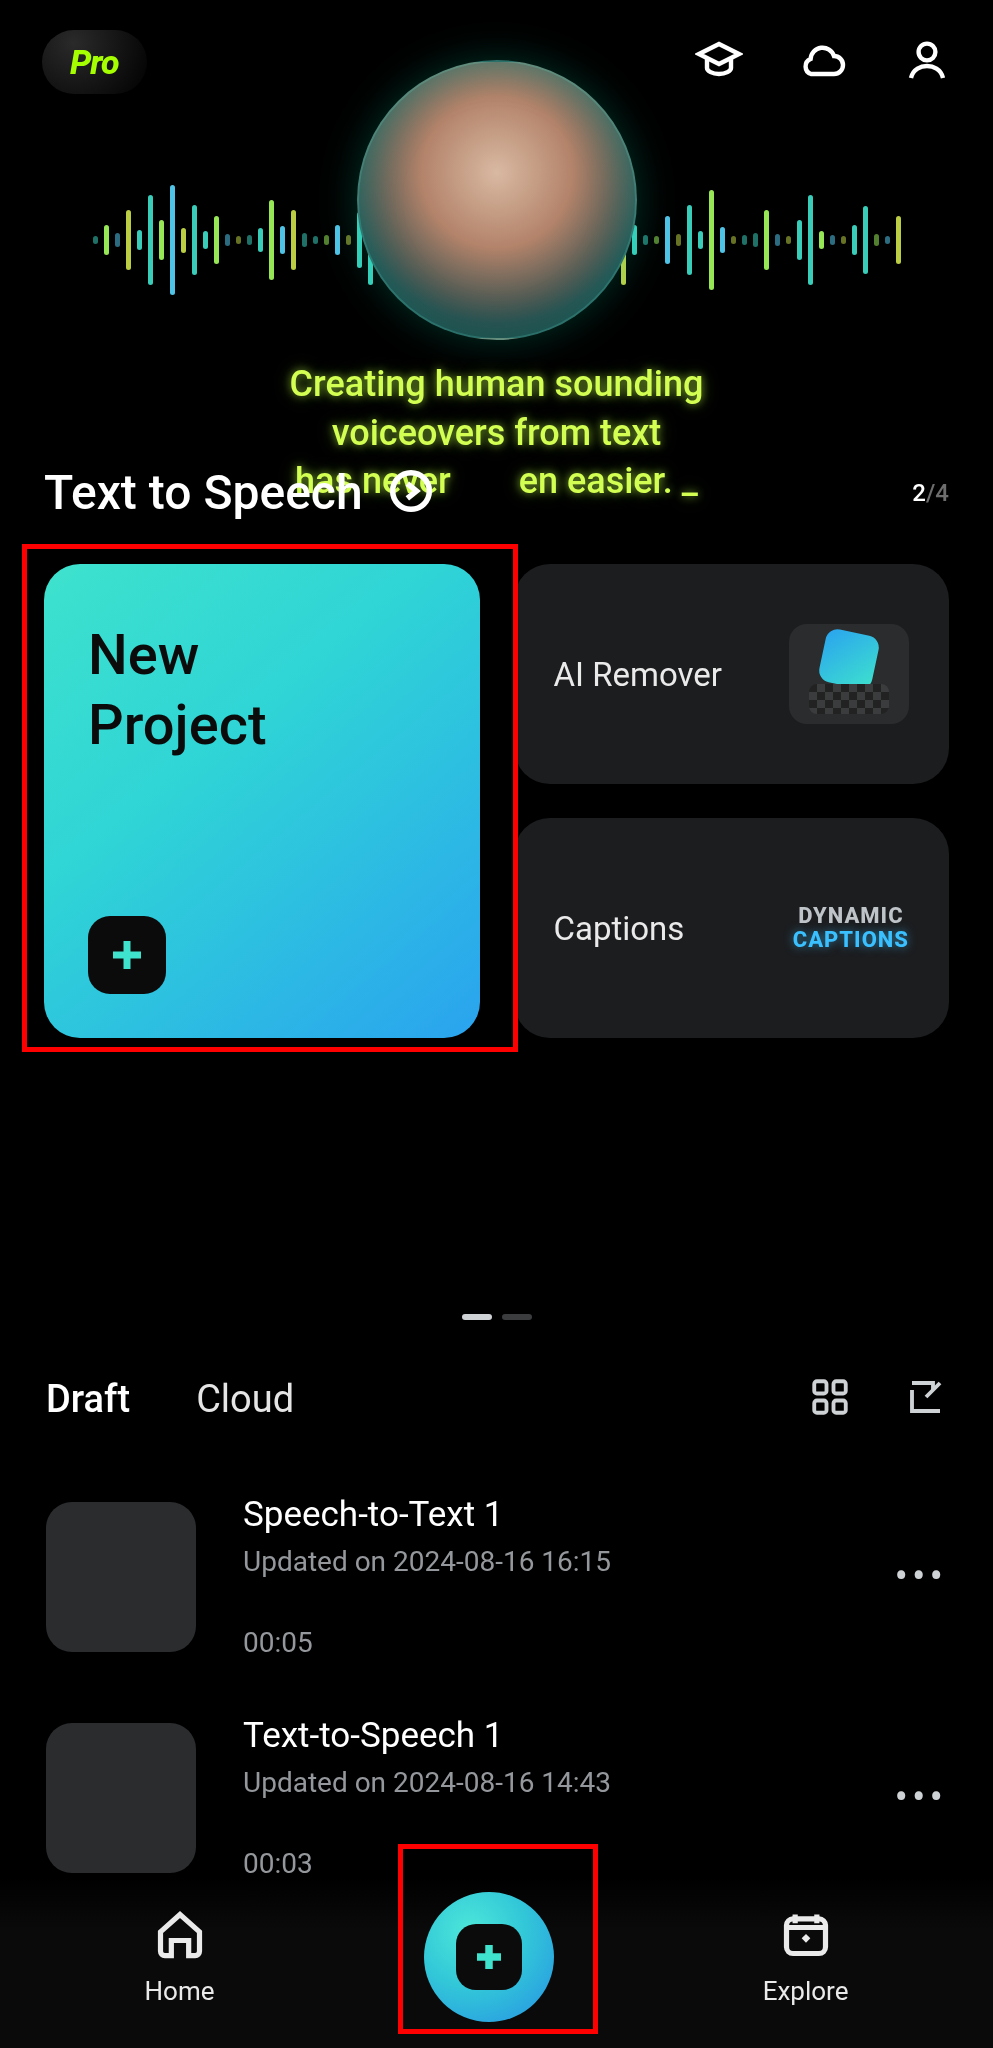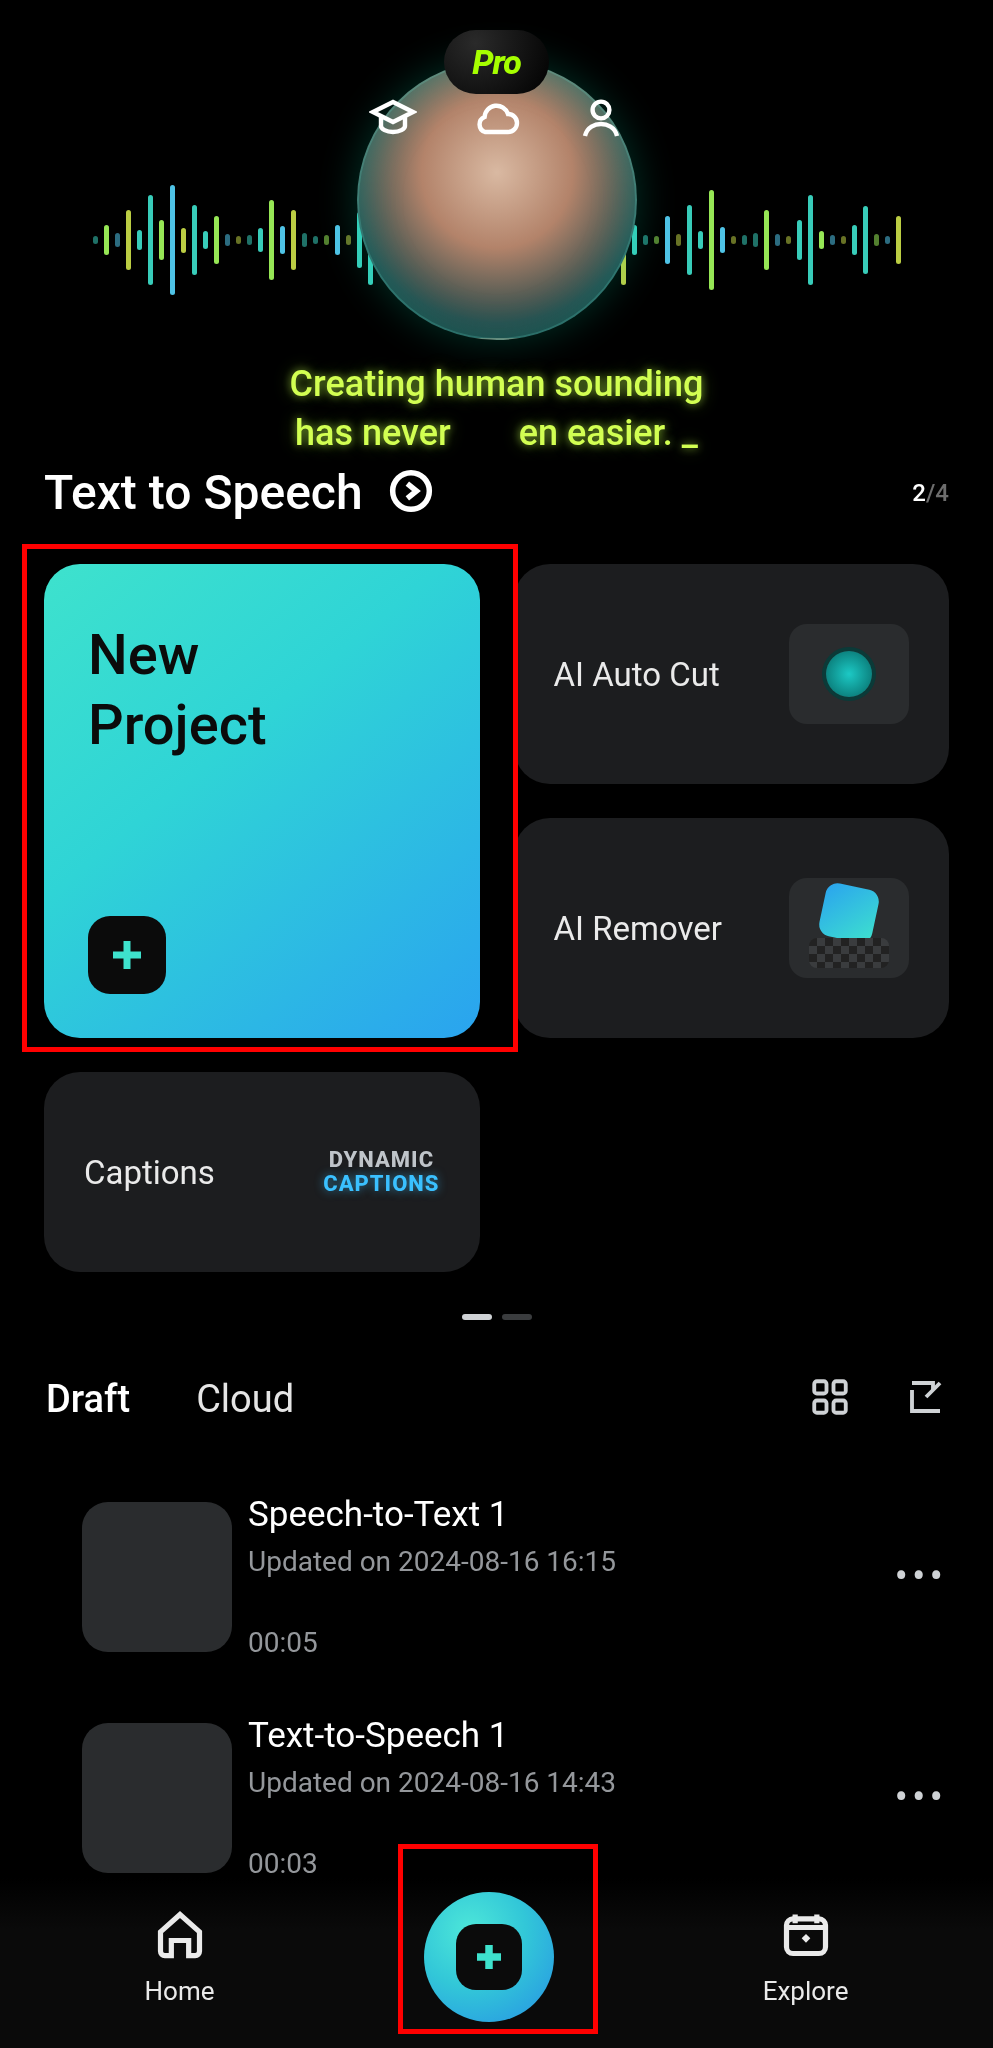--- a/index.html
+++ b/index.html
@@ -1,20 +1,20 @@
 <!DOCTYPE html>
 <html><head>
 <meta charset="utf-8">
 <style>
   * { box-sizing: border-box; margin: 0; padding: 0; }
   html, body { width: 993px; height: 2048px; background: #000; color: #fff; font-family: -apple-system, "Segoe UI", Roboto, Helvetica, Arial, sans-serif; overflow: hidden; }
   .app { width: 100%; height: 100%; display: flex; flex-direction: column; position: relative; }
 
   
-  .topbar { position: absolute; top: 30px; left: 0; right: 0; display: flex; align-items: center; justify-content: space-between; padding: 0 42px; z-index: 5; flex-direction: column; }
+  .topbar { position: absolute; top: 30px; left: 0; right: 0; display: flex; align-items: center; justify-content: space-between; padding: 0 42px; z-index: 5; }
   .pro-badge { background: radial-gradient(circle at 30% 20%, #2a2a2a, #000); border-radius: 40px; padding: 12px 28px; font-weight: 800; font-style: italic; color: #a6ff00; font-size: 34px; letter-spacing: -1px; }
   .top-icons { display: flex; gap: 56px; align-items: center; }
   .top-icons svg { width: 48px; height: 48px; stroke: #fff; stroke-width: 2.2; fill: none; }
 
   
   .hero { position: relative; height: 540px; overflow: hidden; }
   .waveform { position: absolute; top: 180px; left: 0; right: 0; height: 120px; display: flex; align-items: center; justify-content: center; gap: 6px; }
   .waveform .bar { width: 5px; border-radius: 3px; }
   .avatar { position: absolute; left: 50%; top: 60px; transform: translateX(-50%); width: 280px; height: 280px; border-radius: 50%; background: radial-gradient(circle at 50% 40%, #d9b9a2 0%, #b3836a 35%, #2a4a4a 70%, #0a1515 100%); box-shadow: 0 0 40px rgba(0,255,200,0.2), inset 0 0 40px rgba(0,200,180,0.3); border: 2px solid rgba(62,226,205,0.3); }
   .hero-tag { position: absolute; top: 360px; left: 0; right: 0; text-align: center; font-size: 36px; line-height: 1.35; color: #d2ff52; text-shadow: 0 0 8px rgba(200,255,80,0.6), 0 0 18px rgba(120,200,40,0.4); font-weight: 500; padding: 0 120px; }
@@ -61,21 +61,21 @@
   
   .tabs-row { display:flex; align-items:center; justify-content:space-between; padding:0 46px; margin-top:56px; }
   .tabs { display:flex; gap:66px; font-size:38px; }
   .tabs .tab { color:#e5e5e5; cursor:pointer; }
   .tabs .tab.active { color:#fff; font-weight:500; }
   .tab-icons { display:flex; gap:54px; }
   .tab-icons svg{ width:42px; height:42px; stroke:#cfd2d5; stroke-width:2.2; fill:none; }
 
   
   .drafts { padding:0 46px; margin-top:44px; }
-  .draft { display:flex; align-items:center; gap:16px; padding:28px 0;margin-left:36px; }
+  .draft { display:flex; align-items:center; gap:47px; padding:28px 0; }
   .draft .thumb { width:150px; height:150px; border-radius:26px; background:#2a2c2e; flex-shrink:0; }
   .thumb-garden { background: linear-gradient(180deg,#1a2a15 0%, #0a1208 45%, #3b3226 46%, #6b5c44 100%); }
   .thumb-lion { background: radial-gradient(circle at 50% 45%, #caa463 0%, #a57b3e 40%, #5c3e1c 80%, #2e1f0e 100%); }
   .draft .meta { flex:1; }
   .draft .title { font-size:35px; color:#fff; margin-bottom:10px; }
   .draft .sub { font-size:28px; color:#94979b; }
   .draft .dur { font-size:28px; color:#94979b; margin-top:48px; }
   .draft .more { font-size:40px; color:#cfd2d5; letter-spacing:4px; cursor:pointer; }
 
   
@@ -189,20 +189,21 @@
         <div class="bar" style="height: 8px; background: rgb(207, 227, 74); opacity: 0.5;"></div>
         <div class="bar" style="height: 30px; background: rgb(62, 226, 205); opacity: 0.9;"></div>
         <div class="bar" style="height: 68px; background: rgb(62, 226, 205); opacity: 0.9;"></div>
         <div class="bar" style="height: 12px; background: rgb(166, 255, 94); opacity: 0.5;"></div>
         <div class="bar" style="height: 8px; background: rgb(88, 216, 255); opacity: 0.5;"></div>
         <div class="bar" style="height: 48px; background: rgb(207, 227, 74); opacity: 0.9;"></div>
   </div>
   <div class="avatar"></div>
   <div class="hero-tag">
     <div>Creating human sounding</div>
+    <div>voiceovers from text</div>
     <div style="display:flex;justify-content:center;gap:4px;">
       <span>has never</span>
       <span style="width:60px;display:inline-block"></span>
       <span>en easier. _</span>
     </div>
   </div>
 </div>
 
 <div class="heading-row">
   <div class="heading-left">
@@ -227,24 +228,20 @@
       <div>New</div>
       <div>Project</div>
     </div>
     <div class="plus">
       <svg viewBox="0 0 24 24">
             <path d="M12 4v16M4 12h16"></path>
           </svg>
     </div>
   </div>
 
-  <div class="tile">
-    <span class="label">AI Auto Cut</span>
-    <div class="thumb thumb-autocut"></div>
-  </div>
 
 
   <div class="tile">
     <span class="label">AI Remover</span>
     <div class="thumb thumb-remover"></div>
   </div>
 
   <div class="tile">
     <span class="label">Captions</span>
     <div class="captions-badge">

